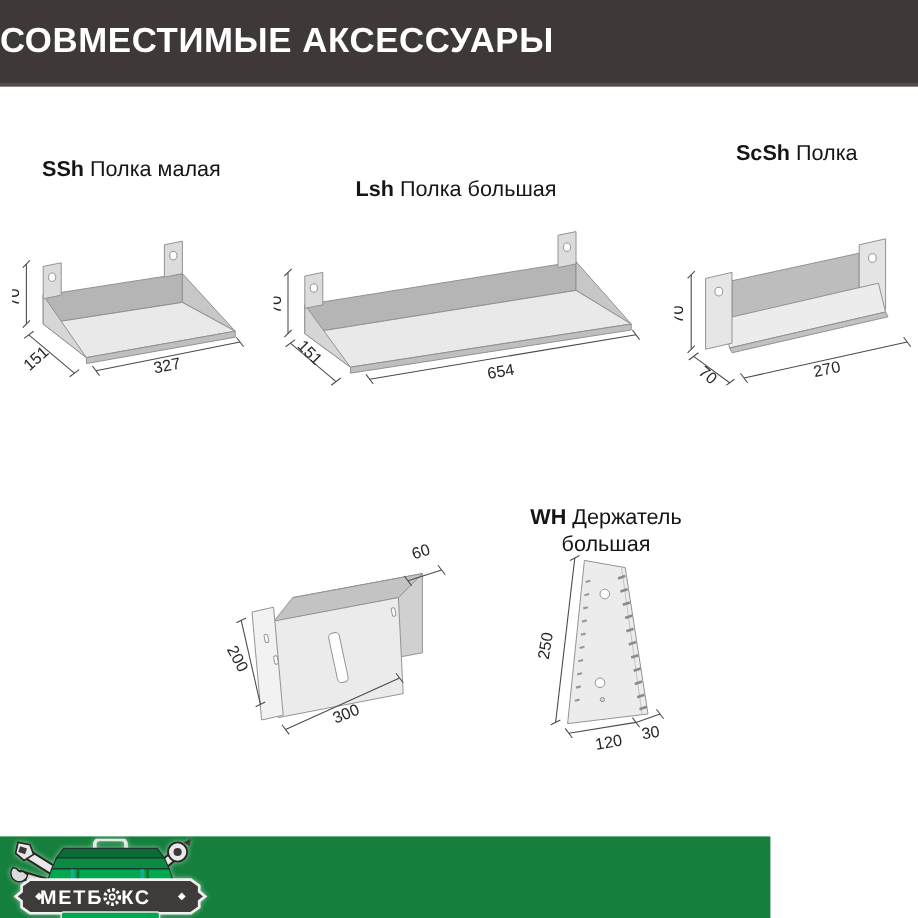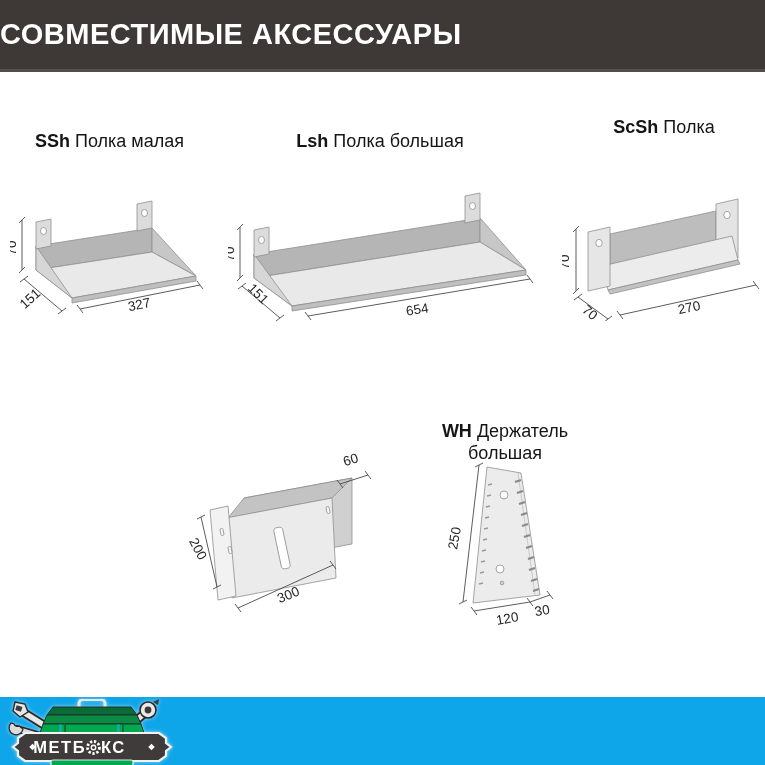--- a/index.html
+++ b/index.html
@@ -9,38 +9,38 @@
        border-bottom:3px solid #534D4B;display:flex;align-items:center;justify-content:flex-start;}
   .hdr h1{margin:0;color:#ffffff;font-size:29px;font-weight:bold;letter-spacing:.5px;}
   .plabel{position:absolute;text-align:center;font-size:18px;color:#151515;line-height:22px;}
   .plabel .code{font-weight:bold;}
   .plabel.allbold{font-weight:bold;font-size:18px;}
   .drawing{position:absolute;}
   .drawing polygon,.drawing ellipse,.drawing circle,.drawing rect{stroke:#8f8f8f;stroke-width:.8;}
   .dim{stroke:#4a4a4a;stroke-width:.9;fill:none;}
   .tick{stroke:#4a4a4a;stroke-width:.9;}
   .dimtxt{font-size:13.5px;fill:#262626;text-anchor:middle;font-family:"Liberation Sans",sans-serif;}
-  .ftr{position:absolute;left:0;top:697px;width:765px;height:68px;background:#0ea5e9;}
+  .ftr{position:absolute;left:0;top:697px;width:642px;height:68px;background:#15803d;}
   .logo{position:absolute;left:7px;top:2px;filter:drop-shadow(0 0 2px rgba(255,255,255,.55));}
   .logo text{font-family:"Liberation Sans",sans-serif;font-weight:bold;fill:#fff;}
 </style>
 </head>
 <body>
 
 <div class="page">
 
   <div class="hdr">
     <h1>СОВМЕСТИМЫЕ АКСЕССУАРЫ</h1>
   </div>
 
   <div class="plabel" style="left:12px;top:130px;width:195px;">
     <span class="code">SSh</span>
     <span>Полка малая</span>
   </div>
-  <div class="plabel" style="left:230px;top:130px;width:300px;">
+  <div class="plabel" style="left:230px;top:146px;width:300px;">
     <span class="code">Lsh</span>
     <span>Полка большая</span>
   </div>
   <div class="plabel" style="left:564px;top:116px;width:200px;">
     <span class="code">ScSh</span>
     <span>Полка</span><br>
   </div>
 
   <svg class="drawing" style="left:10px;top:192px;" width="195" height="130" viewBox="0 0 195 130">
     <polygon points="26,54 142,36 142,60 26,78" fill="#b5b5b5"></polygon>

